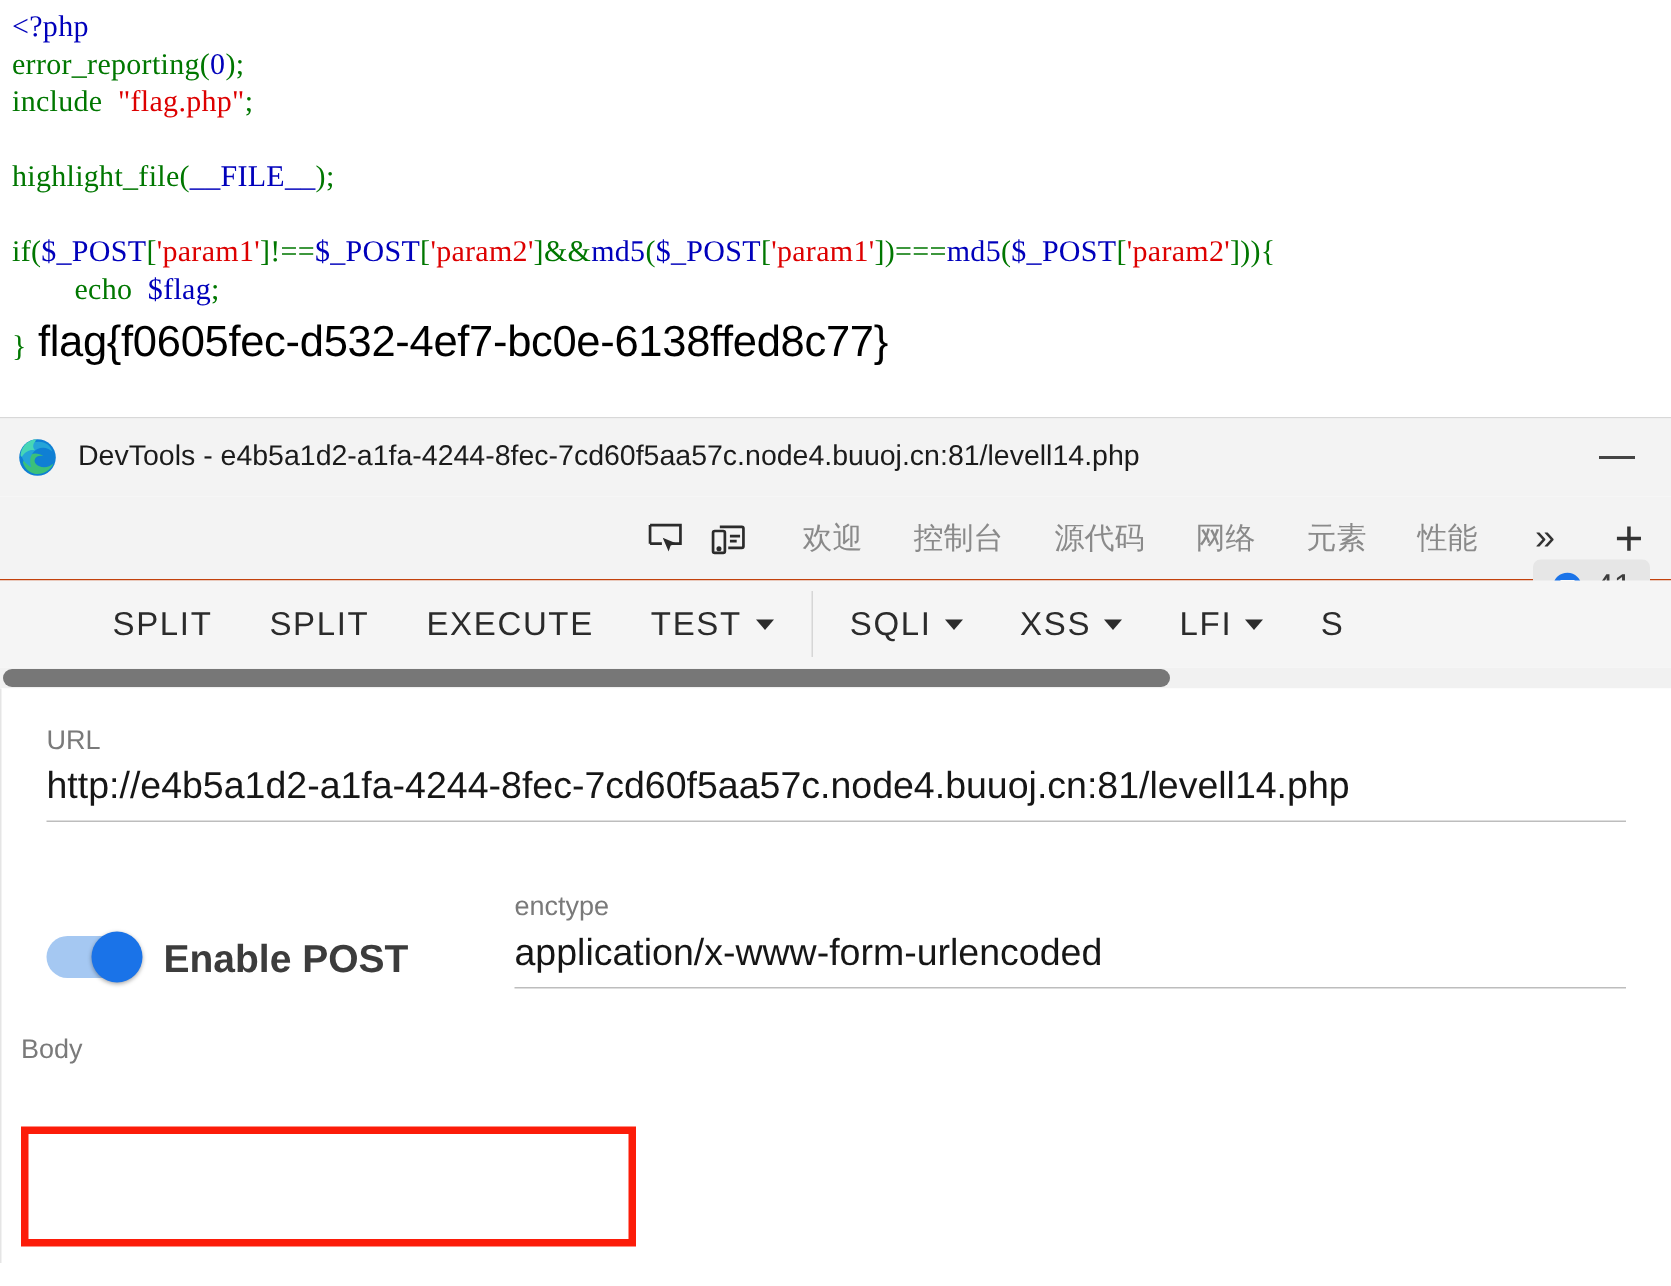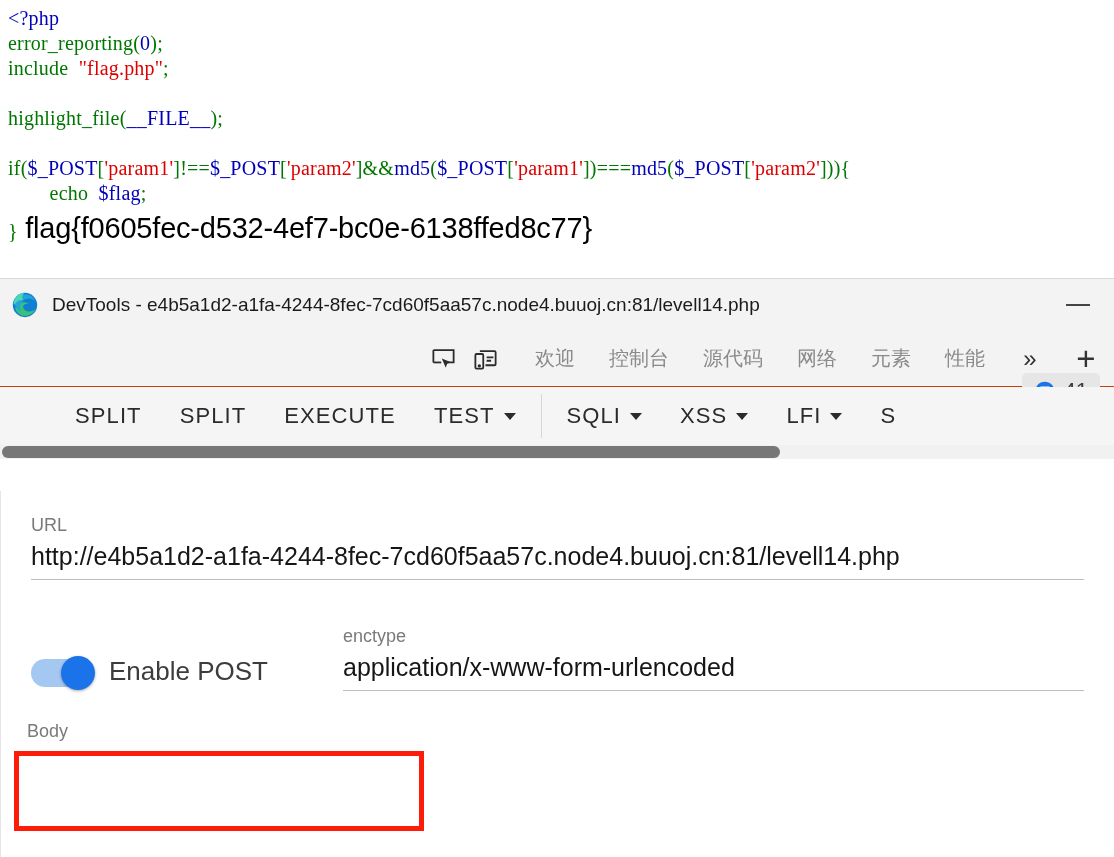--- a/index.html
+++ b/index.html
@@ -237,21 +237,20 @@
   .hb-body {
     background: #ffffff;
     padding: 0 0 0 0;
     position: relative;
     height: 383px;
     box-sizing: border-box;
     border-left: 1px solid #e5e5e5;
   }
   .field {
     padding: 12px 30px;
-    margin-top: 32px;
   }
   .field-label {
     font-size: 18px;
     color: #7a7a7a;
     margin-bottom: 6px;
     font-family: "Liberation Sans", sans-serif;
   }
   .field-value {
     font-size: 25px;
     color: #161616;
@@ -264,25 +263,26 @@
   .url-field { padding-top: 24px; }
 
   .post-row {
     display: flex;
     align-items: flex-end;
     padding: 34px 30px 0 30px;
     gap: 0;
   }
   .toggle-wrap {
     display: flex;
-    align-items: flex-end;
+    align-items: flex-start;
     gap: 16px;
     width: 312px;
     flex: 0 0 auto;
     padding-bottom: 4px;
+    font-weight: bold;
   }
   .toggle {
     width: 62px;
     height: 28px;
     border-radius: 14px;
     background: #a5c8f2;
     position: relative;
     flex: 0 0 auto;
   }
   .toggle-knob {
@@ -297,21 +297,21 @@
   }
   .toggle-label {
     font-size: 26px;
     color: #3c3c3c;
     white-space: nowrap;
     font-family: "Liberation Sans", sans-serif;
   }
   .enctype-wrap { flex: 1 1 auto; min-width: 0; }
 
   .body-field {
-    padding: 30px 30px 0 26px;
+    padding: 30px 30px 0 13px;
     position: relative;
   }
   .body-value {
     font-size: 27px;
     color: #161616;
     padding-bottom: 10px;
     border-bottom: 1px solid #bdbdbd;
     white-space: pre;
     font-family: "Liberation Sans", sans-serif;
   }

